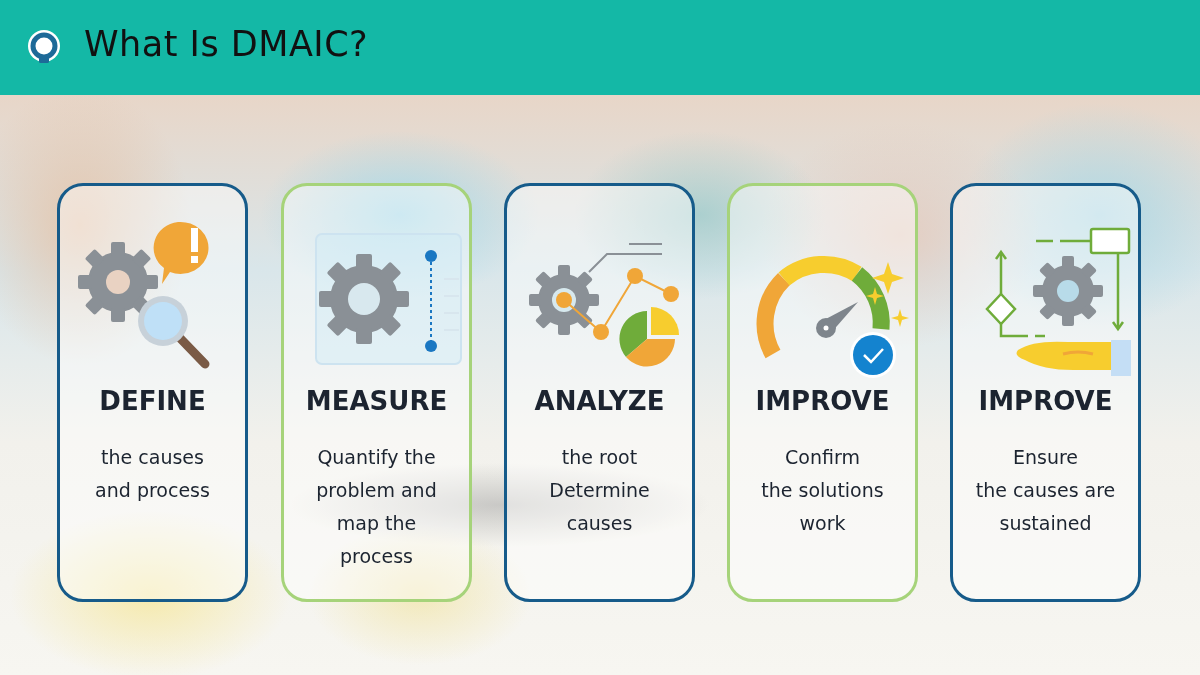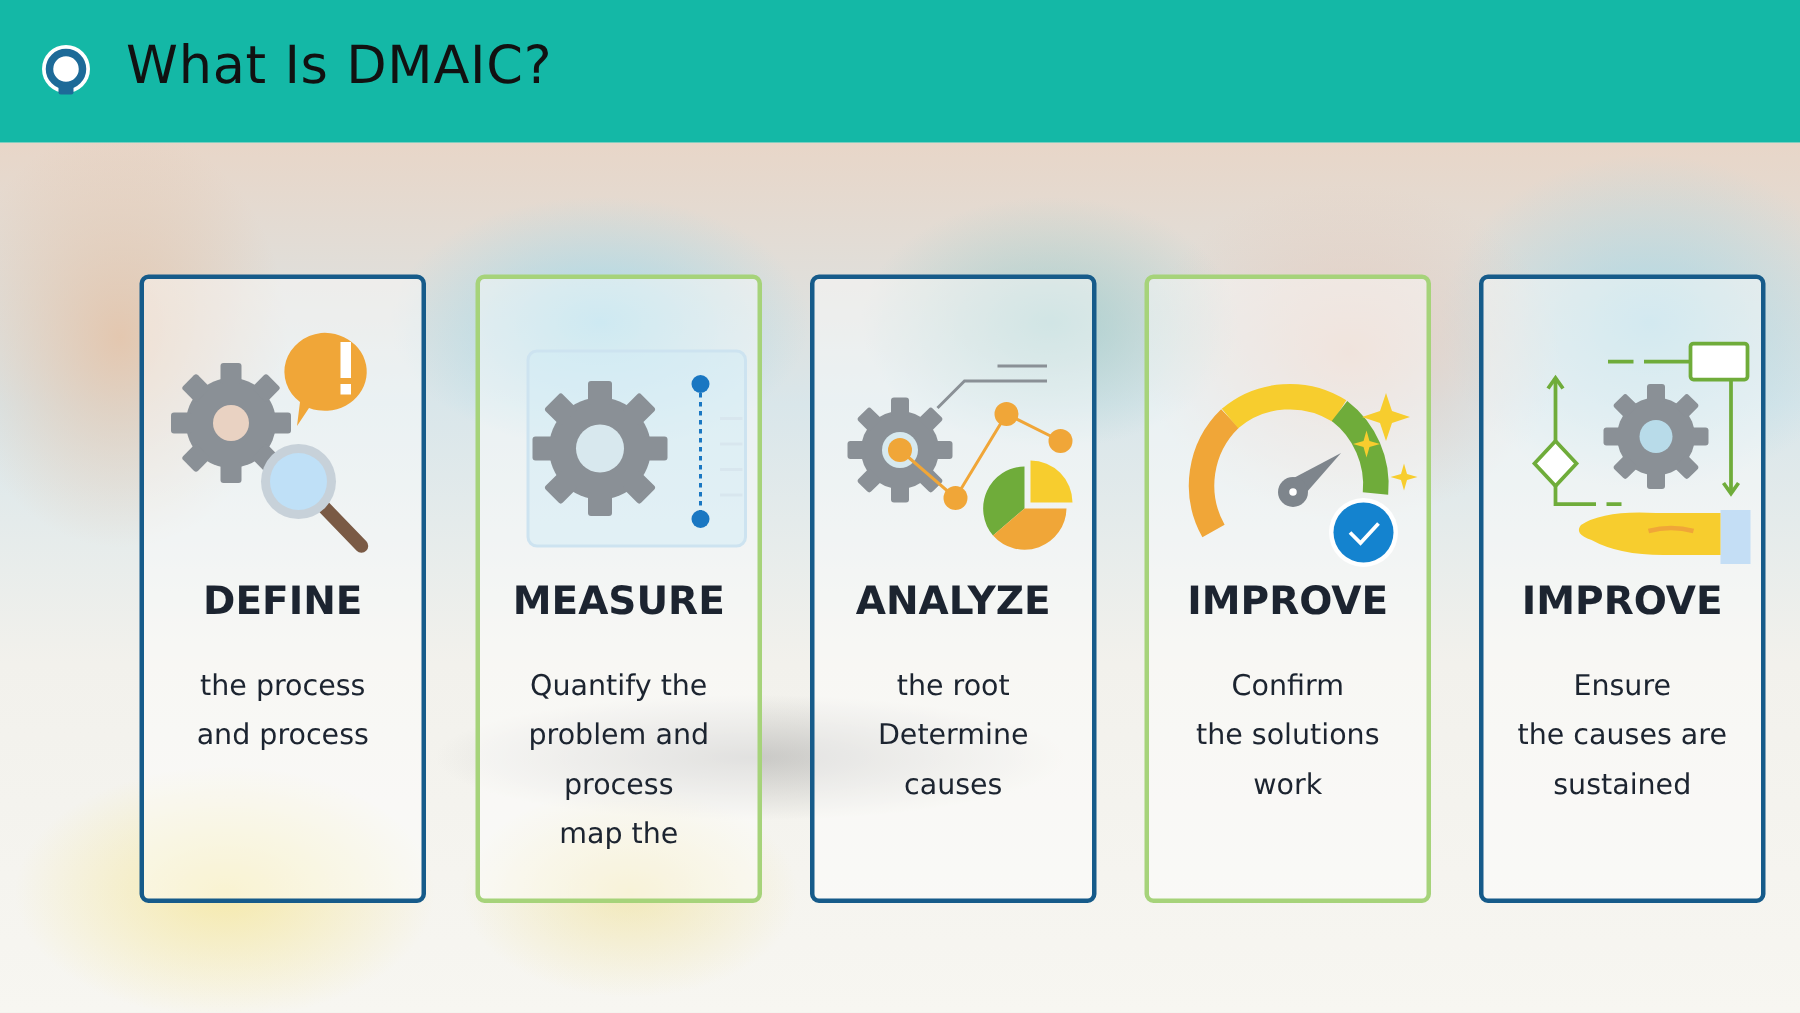--- a/index.html
+++ b/index.html
@@ -30,23 +30,22 @@
   .logo {
     position: absolute; left: 26px; top: 30px; width: 36px; height: 36px;
   }
   .title {
     position: absolute; left: 84px; top: 24px;
     font-size: 35px; font-weight: 500; color: #111;
     letter-spacing: 0.5px;
   }
   .card {
     position: absolute; top: 183px; width: 191px; height: 419px;
-    border-radius: 6px; border: 3px solid #165b8a;
+    border-radius: 26px; border: 3px solid #165b8a;
     background: rgba(255,255,255,0.45);
-    margin-left: 36px;
   }
   .card.green { border-color: #a6d37a; }
   .card .icon { position: absolute; left: 10px; top: 28px; width: 170px; height: 170px; }
   .card .heading {
     position: absolute; left: 0; top: 200px; width: 100%;
     text-align: center; font-size: 26px; font-weight: bold; color: #1c2430;
   }
   .card .desc {
     position: absolute; left: 6px; top: 255px; width: 173px;
     text-align: center; font-size: 19px; line-height: 33px; color: #1c2430;
@@ -84,21 +83,21 @@
     </g>
     <path d="M108 8 a28 26 0 1 1 -8 50 l-8 12 l2 -16 a28 26 0 0 1 14 -46z" fill="#f0a638"></path>
     <rect x="121" y="14" width="7" height="24" fill="#fff"></rect>
     <rect x="121" y="42" width="7" height="7" fill="#fff"></rect>
     <line x1="108" y1="122" x2="135" y2="150" stroke="#7a5a45" stroke-width="9" stroke-linecap="round"></line>
     <circle cx="93" cy="107" r="25" fill="#c7d1d9"></circle>
     <circle cx="93" cy="107" r="19" fill="#bfe0f7"></circle>
   </svg>
   <div class="heading">DEFINE</div>
   <div class="desc">
-    <div>the process</div>
+    <div>the causes</div>
     <div>and process</div>
   </div>
 </div>
 
 <div class="card green" style="left:281px;">
   <svg class="icon" viewBox="0 0 170 170">
     <rect x="22" y="20" width="145" height="130" rx="6" fill="rgba(210,235,245,0.5)" stroke="#cde3f0" stroke-width="2"></rect>
     <g transform="translate(70,85)" fill="#8a9096">
       <circle r="34"></circle>
       <rect x="-8" y="-45" width="16" height="16" rx="2"></rect>
@@ -118,22 +117,22 @@
       <line x1="150" y1="65" x2="165" y2="65"></line>
       <line x1="150" y1="82" x2="165" y2="82"></line>
       <line x1="150" y1="99" x2="165" y2="99"></line>
       <line x1="150" y1="116" x2="165" y2="116"></line>
     </g>
   </svg>
   <div class="heading">MEASURE</div>
   <div class="desc">
     <div>Quantify the</div>
     <div>problem and</div>
+    <div>map the</div>
     <div>process</div>
-    <div>map the</div>
   </div>
 </div>
 
 <div class="card" style="left:504px;">
   <svg class="icon" viewBox="0 0 170 170">
     <g stroke="#8a9096" stroke-width="2" fill="none">
       <line x1="112" y1="30" x2="145" y2="30"></line>
       <polyline points="72,58 90,40 145,40"></polyline>
     </g>
     <g transform="translate(47,86)" fill="#8a9096">

